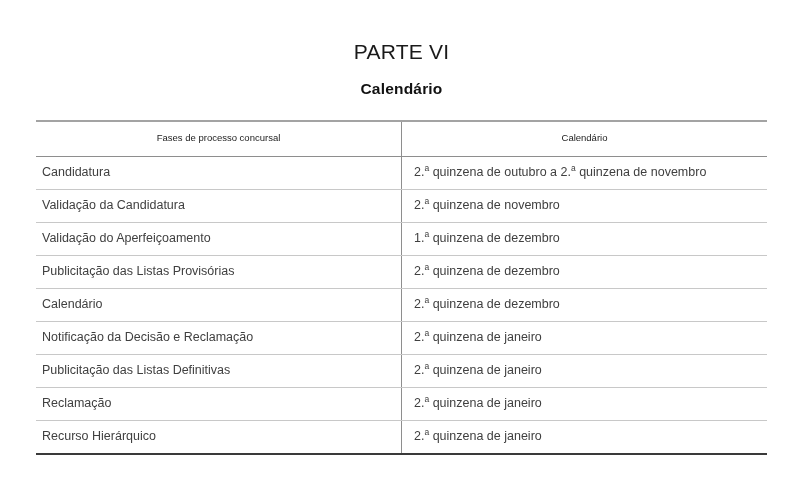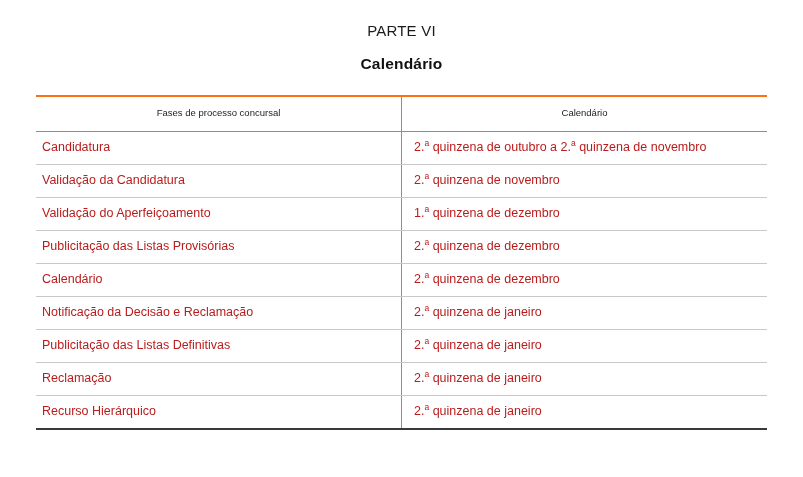--- a/index.html
+++ b/index.html
@@ -16,24 +16,24 @@
   }
   .page {
     position: relative;
     width: 803px;
     height: 477px;
     box-sizing: border-box;
     padding: 0;
   }
   .doc-part {
     text-align: center;
-    font-size: 15px;
+    font-size: 21px;
     font-weight: 400;
     color: #1a1a1a;
-    margin-top: 22px;
+    margin-top: 40px;
     letter-spacing: 0.2px;
   }
   .doc-title {
     text-align: center;
     font-size: 15.5px;
     font-weight: bold;
     color: #111111;
     margin-top: 16px;
     letter-spacing: 0.2px;
   }
@@ -44,29 +44,29 @@
     width: 731px;
     border-collapse: collapse;
     table-layout: fixed;
   }
   table.cal-table thead th {
     font-weight: normal;
     font-size: 9.5px;
     color: #222222;
     text-align: center;
     padding: 10px 8px 13px 8px;
-    border-top: 2px solid #f97316;
+    border-top: 2px solid #a3a3a3;
     border-bottom: 1px solid #8e8e8e;
   }
   table.cal-table thead th.col-left {
     border-right: 1px solid #8e8e8e;
   }
   table.cal-table tbody td {
     font-size: 12.5px;
-    color: #b91c1c;
+    color: #404040;
     padding: 8px 10px 9px 6px;
     border-bottom: 1px solid #c8c8c8;
     vertical-align: middle;
     line-height: 1.2;
   }
   table.cal-table tbody td.col-left {
     border-right: 1px solid #8e8e8e;
     width: 378px;
   }
   table.cal-table tbody td.col-right {

